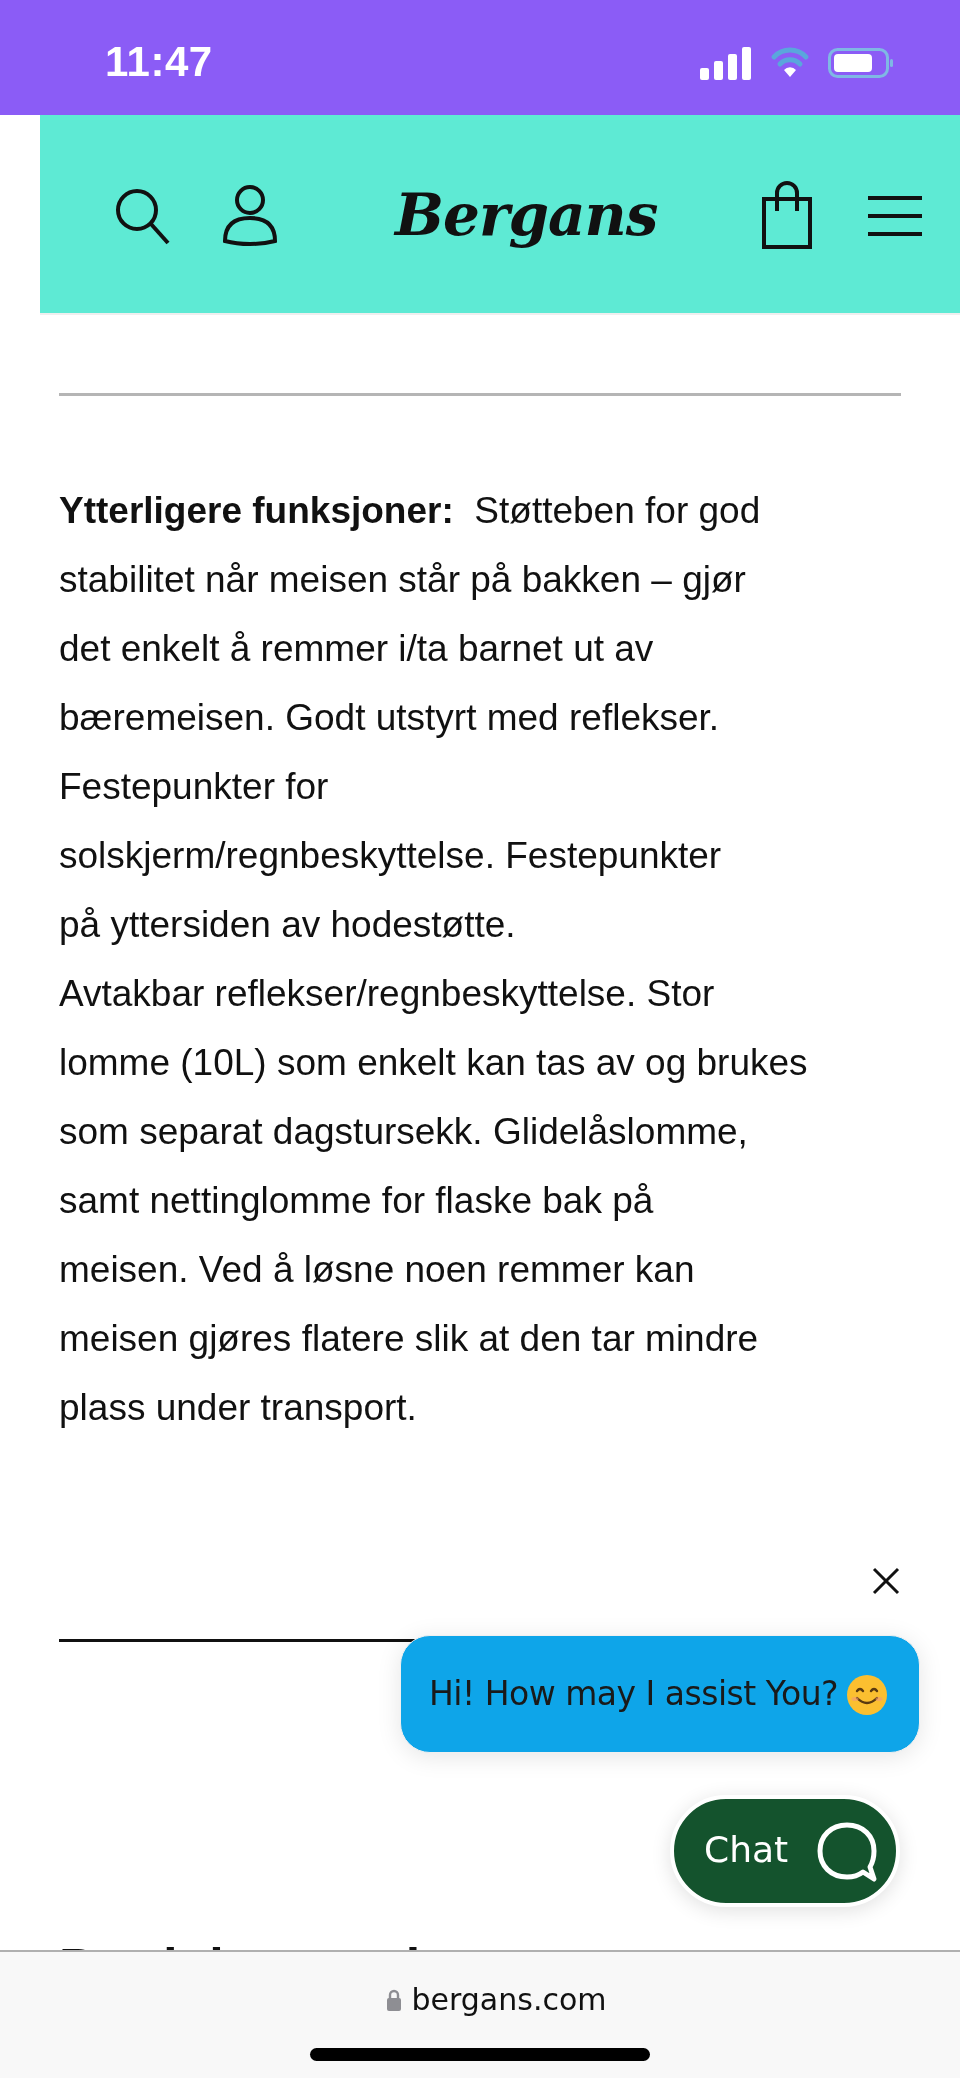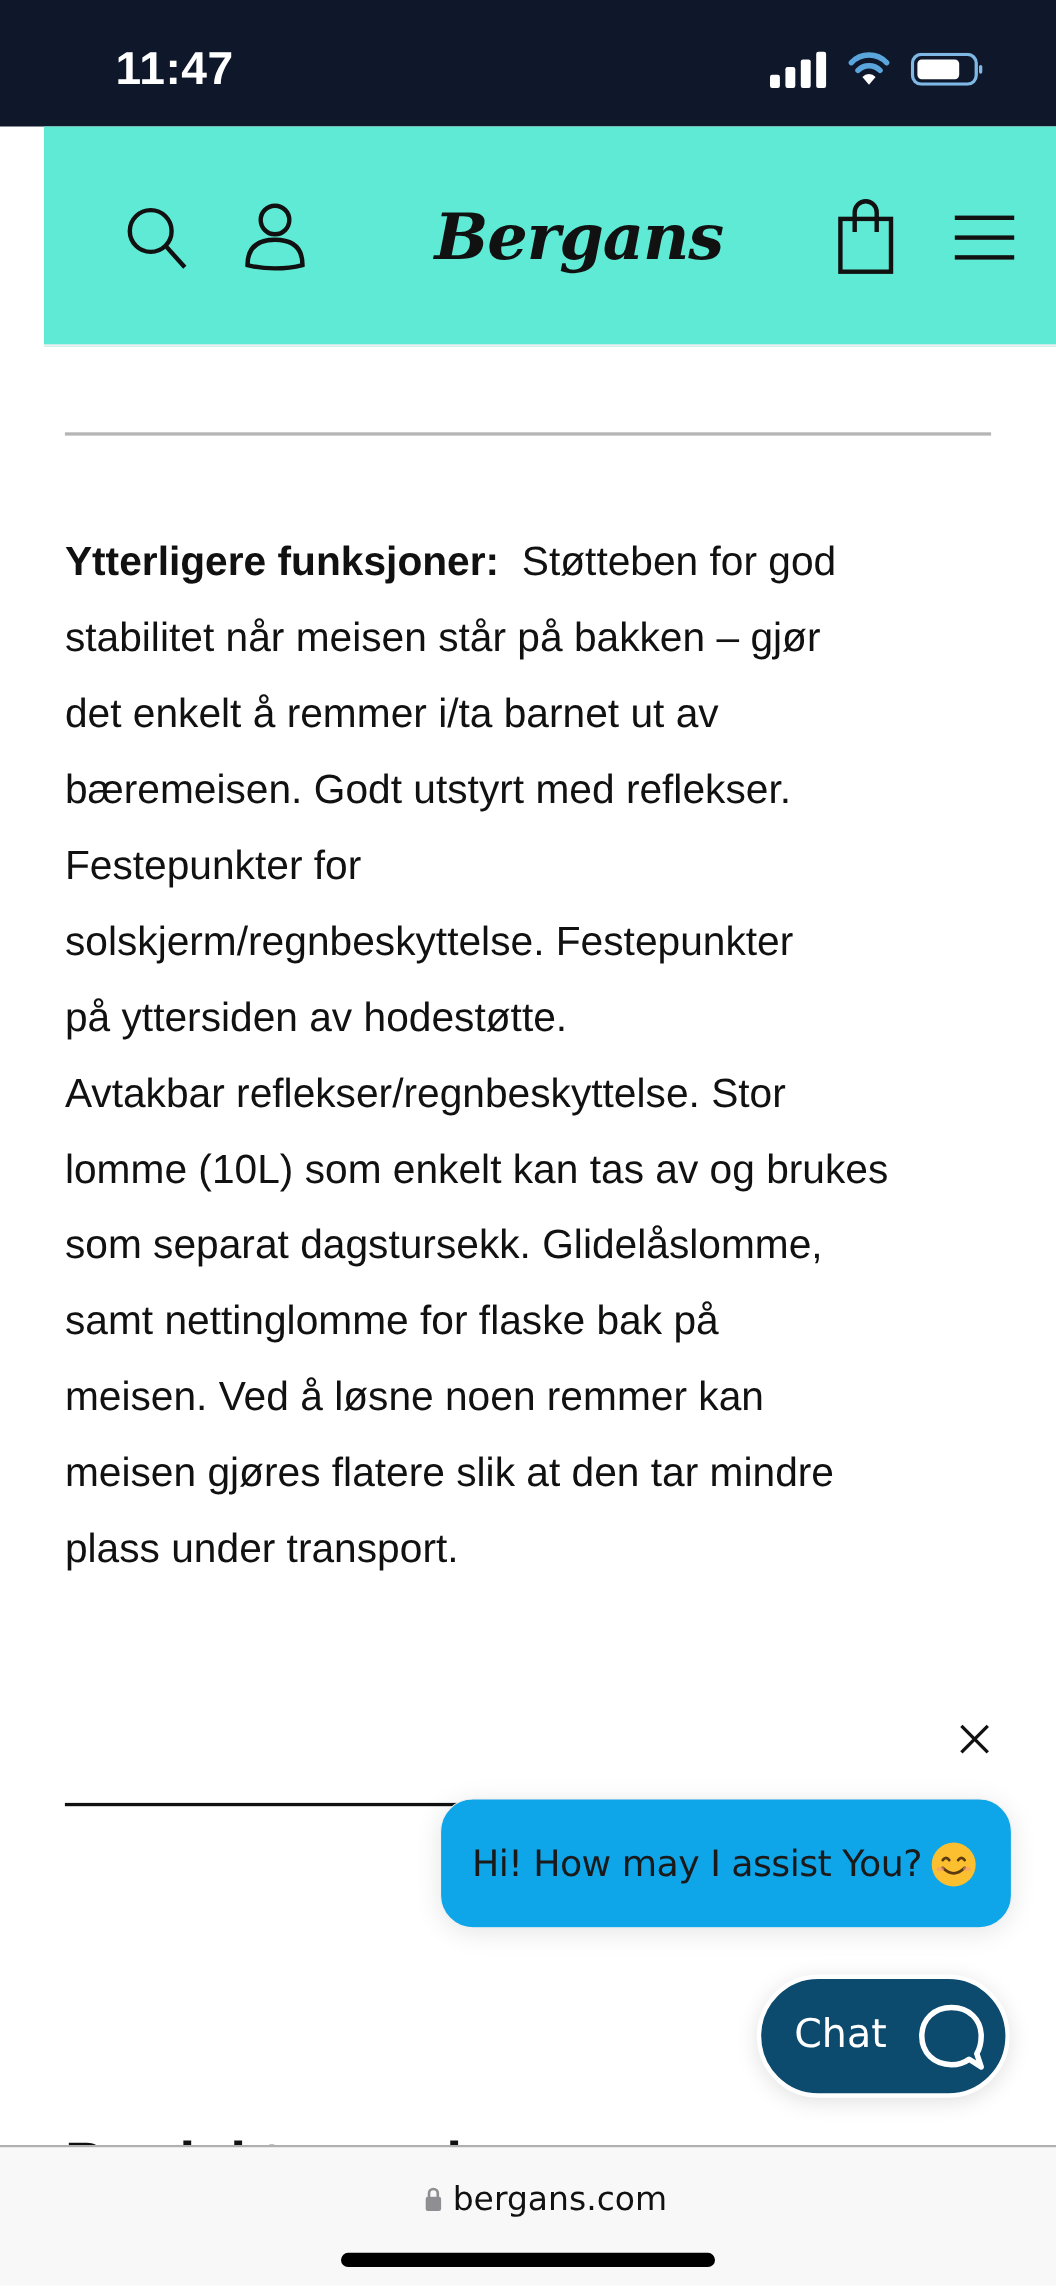--- a/index.html
+++ b/index.html
@@ -8,21 +8,21 @@
       height: 2078px;
       overflow: hidden;
       background: #ffffff;
       font-family: "Liberation Sans", "DejaVu Sans", sans-serif;
       color: #111111;
       position: relative;
     }
     
     .status-bar {
       position: absolute; left: 0; top: 0; width: 960px; height: 115px;
-      background: #0f172a;
+      background: #8b5cf6;
       color: #ffffff;
     }
     .status-time {
       position: absolute; left: 105px; top: 38px;
       font-size: 42px; font-weight: bold; letter-spacing: 0.5px;
       font-family: "Liberation Sans", sans-serif;
     }
     .status-icons { position: absolute; left: 700px; top: 44px; height: 40px; }
     .signal { position: absolute; left: 0; top: 2px; width: 52px; height: 34px; }
     .signal span { position: absolute; bottom: 0; width: 9px; background: #fff; border-radius: 2px; }
@@ -73,22 +73,22 @@
     .chat-bubble-text {
       position: absolute; left: 28px; top: 38px;
       font-size: 33px; color: #1a1a1a; font-family: "DejaVu Sans", sans-serif;
       white-space: nowrap; letter-spacing: -0.5px;
     }
     .emoji-smile {
       position: absolute; left: 445px; top: 38px; width: 42px; height: 42px;
       border-radius: 50%; background: radial-gradient(circle at 45% 35%, #ffd64a, #f5a623);
     }
     .chat-button {
-      position: absolute; left: 688px; top: 1795px; width: 230px; height: 112px;
-      background: #0c4a6e; border-radius: 56px;
+      position: absolute; left: 670px; top: 1795px; width: 230px; height: 112px;
+      background: #14532d; border-radius: 56px;
       border: 4px solid #ffffff;
       box-shadow: 0 4px 20px rgba(0,0,0,0.12);
     }
     .chat-button-label {
       position: absolute; left: 30px; top: 30px;
       font-size: 36px; color: #fff; font-family: "DejaVu Sans", sans-serif;
     }
     .chat-button-icon { position: absolute; left: 140px; top: 20px; width: 66px; height: 66px; }
     
     .next-heading {

